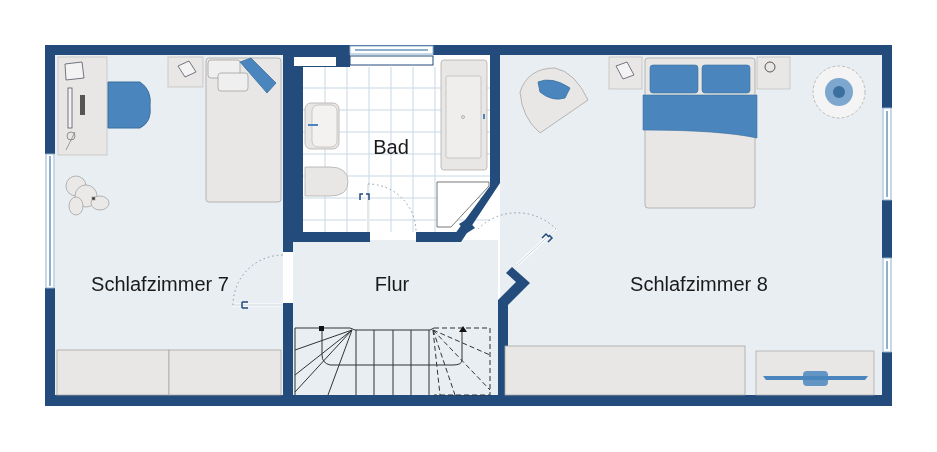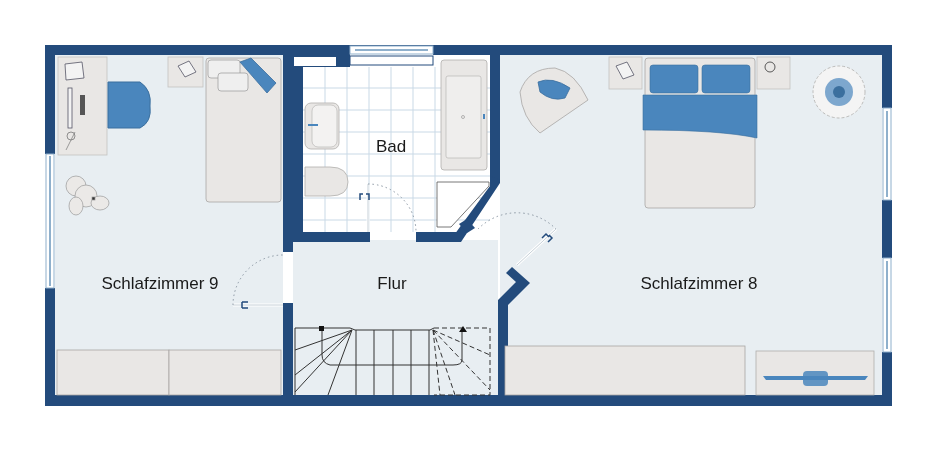--- a/index.html
+++ b/index.html
@@ -1,18 +1,18 @@
 <!DOCTYPE html>
 <html><head>
 <meta charset="utf-8">
 <style>
   html, body { margin: 0; padding: 0; background: #ffffff; }
   body { width: 937px; height: 452px; overflow: hidden; position: relative; font-family: "Liberation Sans", sans-serif; }
   #plan { position: absolute; left: 0; top: 0; width: 937px; height: 452px; }
-  .room-label { position: absolute; font-family: "Liberation Sans", sans-serif; font-size: 17px; color: #1a1a1a; white-space: nowrap; transform: translate(-50%, -50%); }
+  .room-label { position: absolute; font-family: "Liberation Sans", sans-serif; font-size: 20px; color: #1a1a1a; white-space: nowrap; transform: translate(-50%, -50%); }
 </style>
 </head>
 <body>
 
 <svg id="plan" viewBox="0 0 937 452" xmlns="http://www.w3.org/2000/svg">
 
   <g>
     <rect x="55" y="55" width="228" height="340" fill="#e8eef2"></rect>
     <rect x="293" y="240" width="205" height="155" fill="#e8eef2"></rect>
     <rect x="500" y="55" width="382" height="340" fill="#e8eef2"></rect>
@@ -218,16 +218,16 @@
       <rect x="505" y="346" width="240" height="49" fill="#e9e7e5" stroke="#a8a6a4" stroke-width="0.8"></rect>
     </g>
     <g>
       <rect x="756" y="351" width="118" height="44" fill="#e9e7e5" stroke="#b0aeac" stroke-width="0.8"></rect>
       <path d="M 763 376 L 868 376 L 865 380 L 766 380 Z" fill="#4a86bd"></path>
       <rect x="803" y="371" width="25" height="15" rx="4" fill="#4a86bd" opacity="0.85"></rect>
     </g>
   </g>
 </svg>
 
-<div class="room-label" style="left:160px; top:284px;">Schlafzimmer 9</div>
+<div class="room-label" style="left:160px; top:284px;">Schlafzimmer 7</div>
 <div class="room-label" style="left:391px; top:147px;">Bad</div>
 <div class="room-label" style="left:392px; top:284px;">Flur</div>
 <div class="room-label" style="left:699px; top:284px;">Schlafzimmer 8</div>
 
 </body></html>

